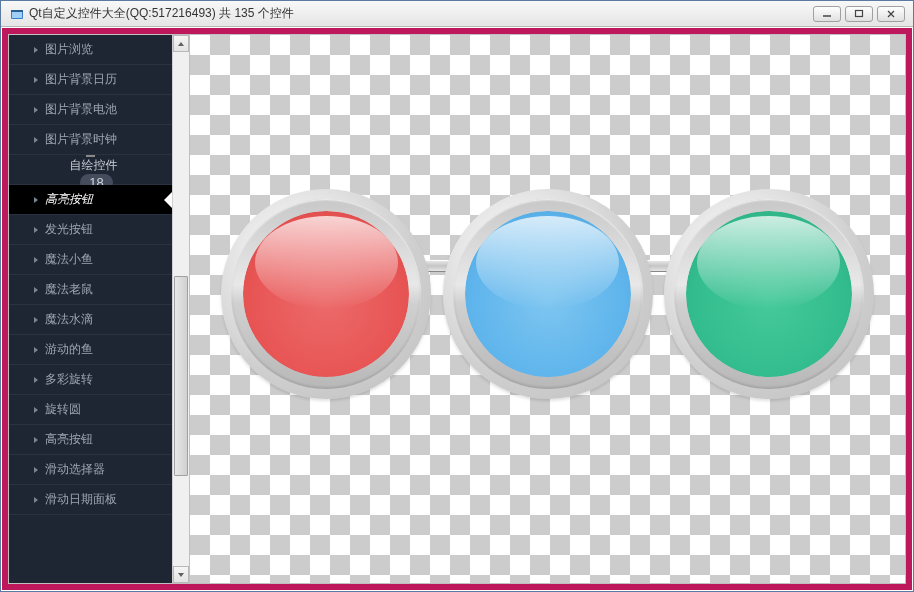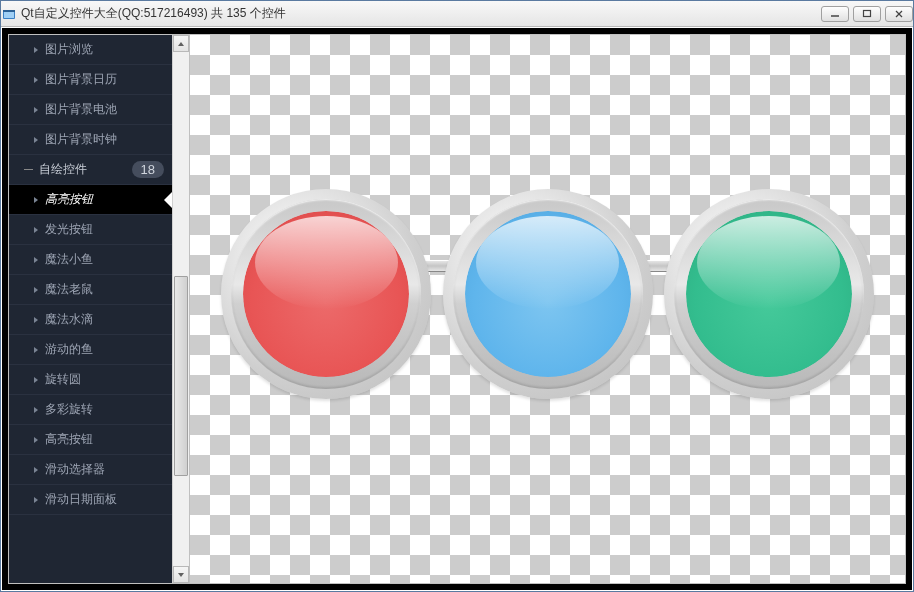--- a/index.html
+++ b/index.html
@@ -22,21 +22,21 @@
       background: #fff;
       position: relative;
     }
 
     .titlebar {
       height: 26px;
       background: linear-gradient(to bottom, #f8f8f8, #e5e5e5);
       border-bottom: 1px solid #b8b8b8;
       display: flex;
       align-items: center;
-      padding: 0 0;
+      padding: 0 8px;
     }
 
     .titlebar-icon {
       width: 16px;
       height: 16px;
       margin-right: 4px;
       display: flex;
       align-items: center;
       justify-content: center;
     }
@@ -71,21 +71,21 @@
     }
 
     .client-area {
       position: absolute;
       top: 26px;
       left: 0;
       right: 0;
       bottom: 0;
       border: 1px solid #ffffff;
       display: flex;
-      background: #000000;
+      background: #be185d;
       padding: 6px;
     }
 
     .inner-frame {
       flex: 1;
       display: flex;
       border: 1px solid #c0c0c0;
       background: #fff;
       min-height: 0;
     }
@@ -183,20 +183,21 @@
       color: #d0d5dd;
       border-radius: 9px;
       padding: 1px 9px;
       font-size: 13px;
       margin-left: 6px;
     }
 
     .tree-item.category {
       color: #c8cdd6;
       padding-left: 14px;
+      flex-direction: column;
     }
 
     .tree-item.category .tree-arrow {
       position: static;
       margin-right: 6px;
     }
 
     .tree-item.selected {
       background: #000;
       color: #fff;
@@ -443,29 +444,29 @@
                 </svg>
               </span>
               <span class="tree-label">游动的鱼</span>
             </div>
             <div class="tree-item level-2">
               <span class="tree-arrow">
                 <svg width="8" height="8">
                   <polygon points="2,1 6,4 2,7" fill="#7a8494"></polygon>
                 </svg>
               </span>
+              <span class="tree-label">多彩旋转</span>
+            </div>
+            <div class="tree-item level-2">
+              <span class="tree-arrow">
+                <svg width="8" height="8">
+                  <polygon points="2,1 6,4 2,7" fill="#7a8494"></polygon>
+                </svg>
+              </span>
               <span class="tree-label">旋转圆</span>
-            </div>
-            <div class="tree-item level-2">
-              <span class="tree-arrow">
-                <svg width="8" height="8">
-                  <polygon points="2,1 6,4 2,7" fill="#7a8494"></polygon>
-                </svg>
-              </span>
-              <span class="tree-label">多彩旋转</span>
             </div>
             <div class="tree-item level-2">
               <span class="tree-arrow">
                 <svg width="8" height="8">
                   <polygon points="2,1 6,4 2,7" fill="#7a8494"></polygon>
                 </svg>
               </span>
               <span class="tree-label">高亮按钮</span>
             </div>
             <div class="tree-item level-2">

